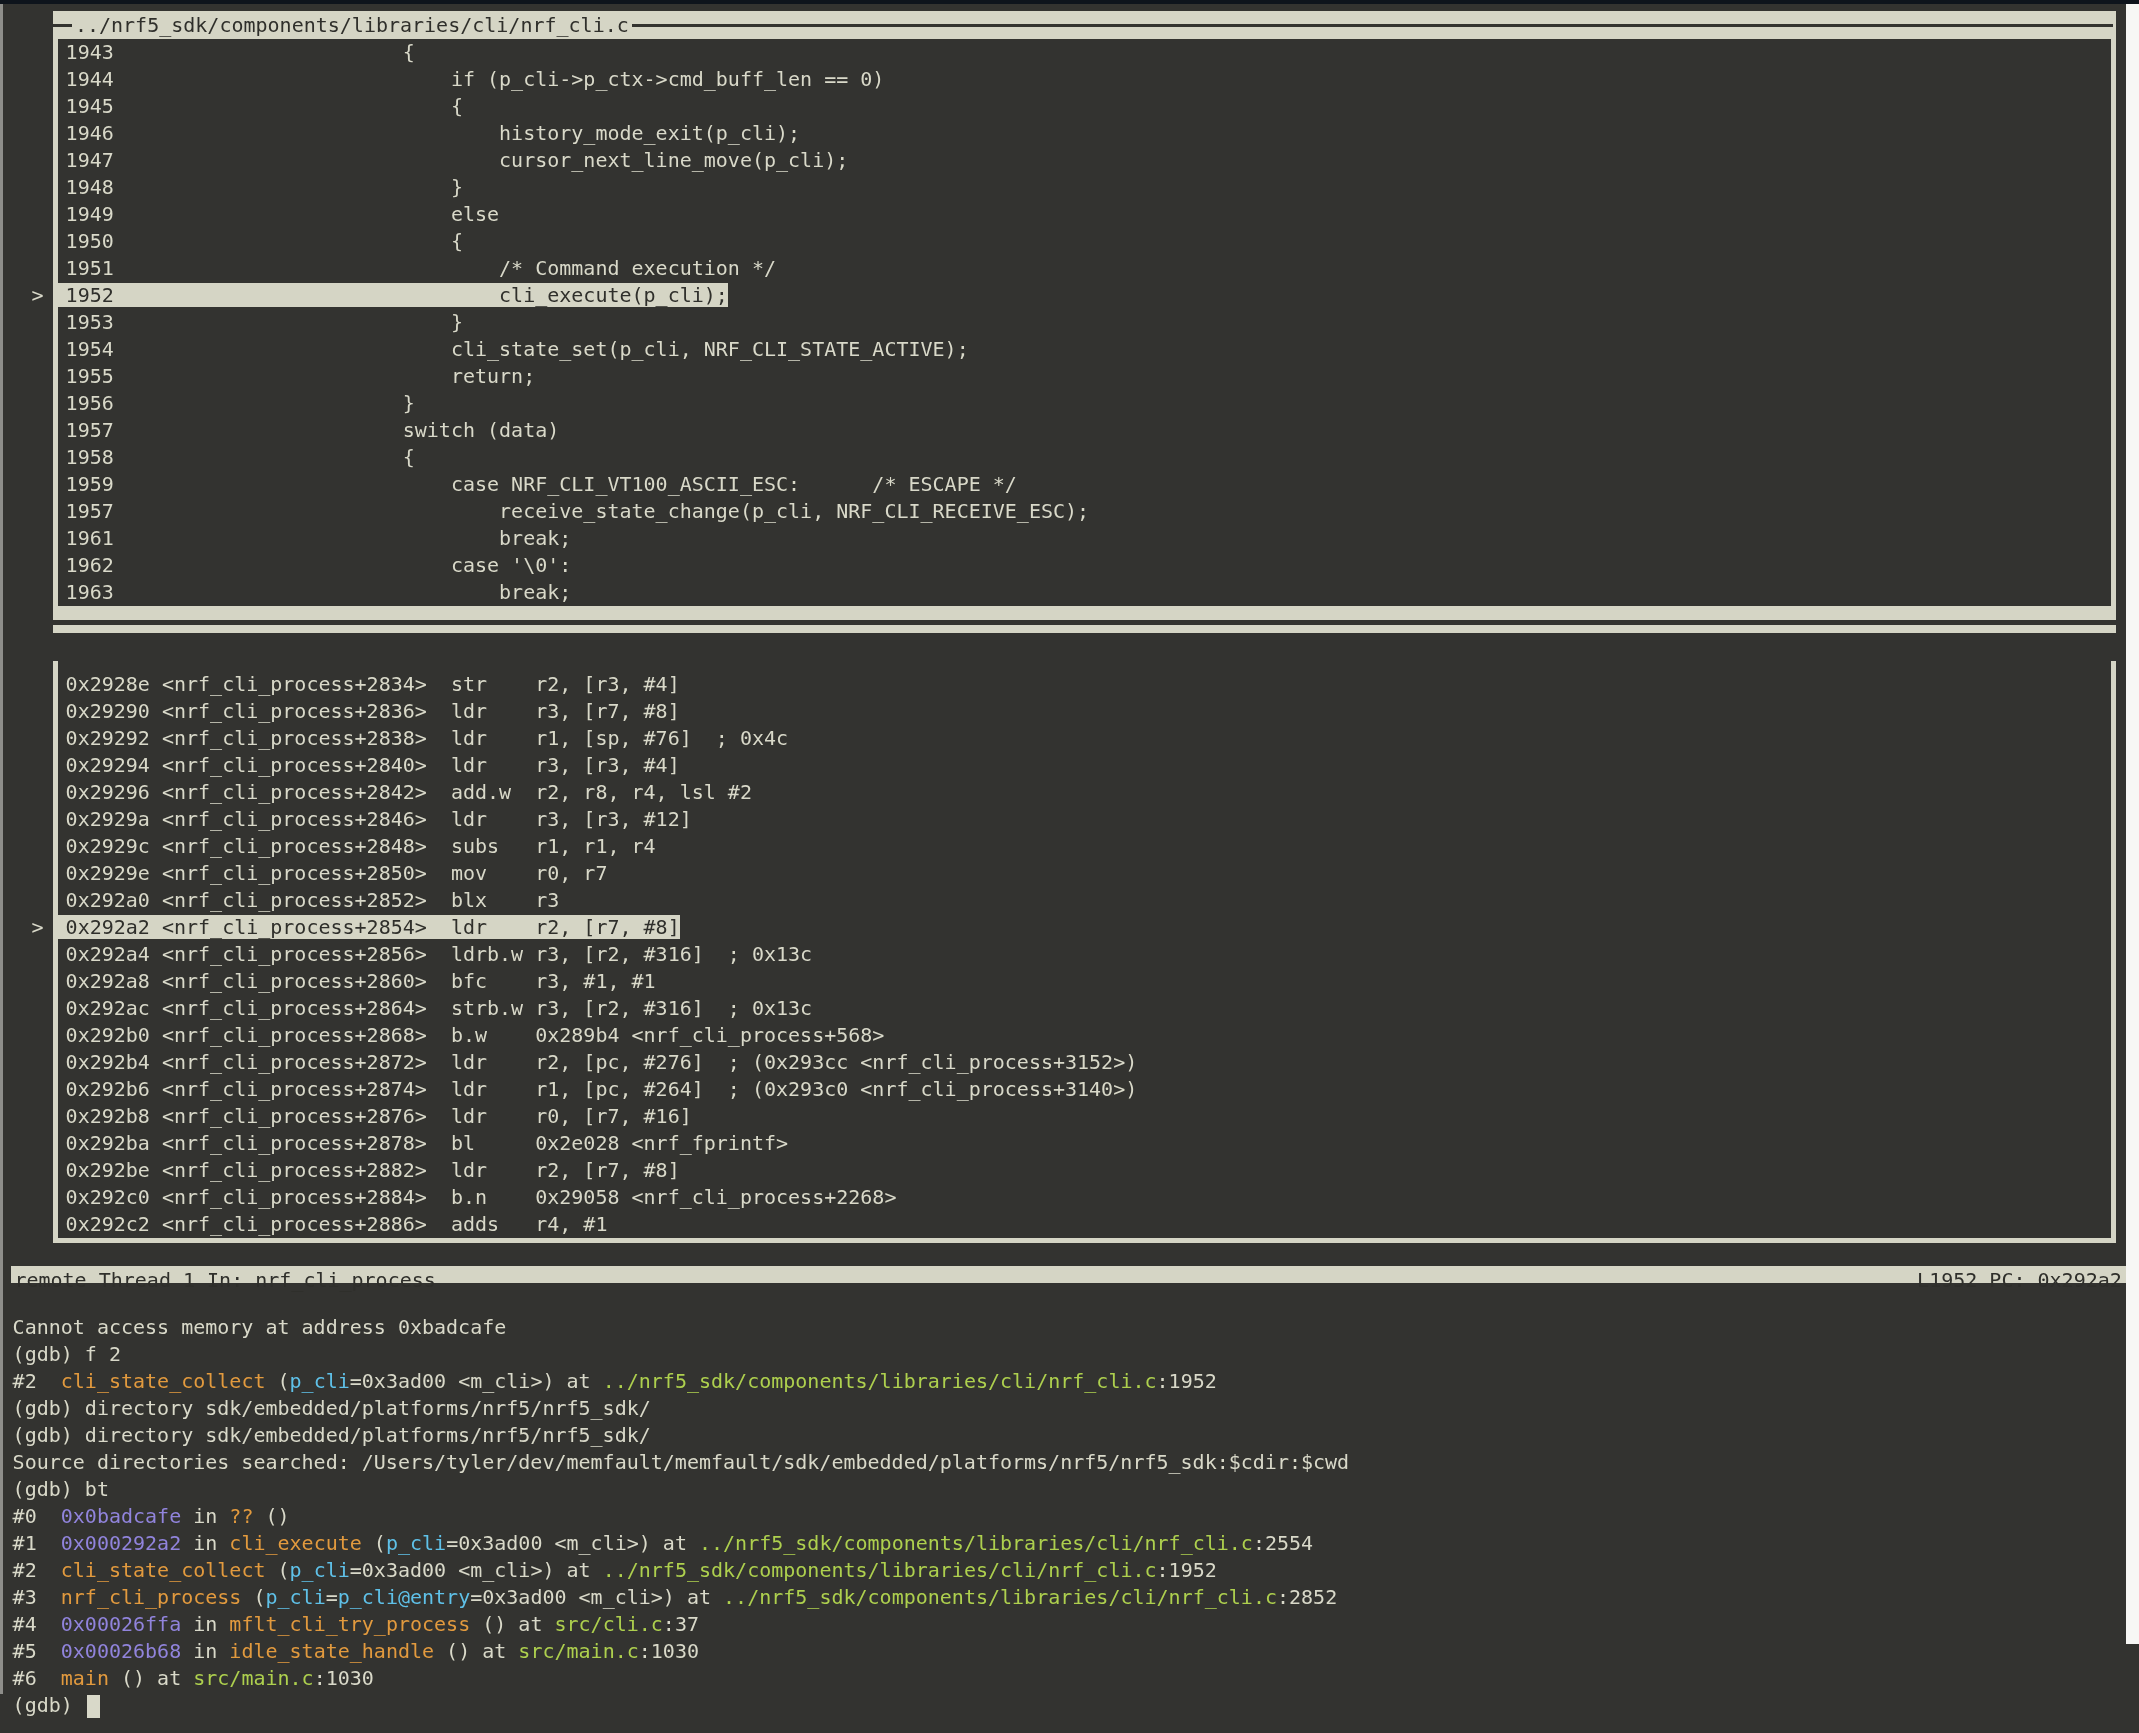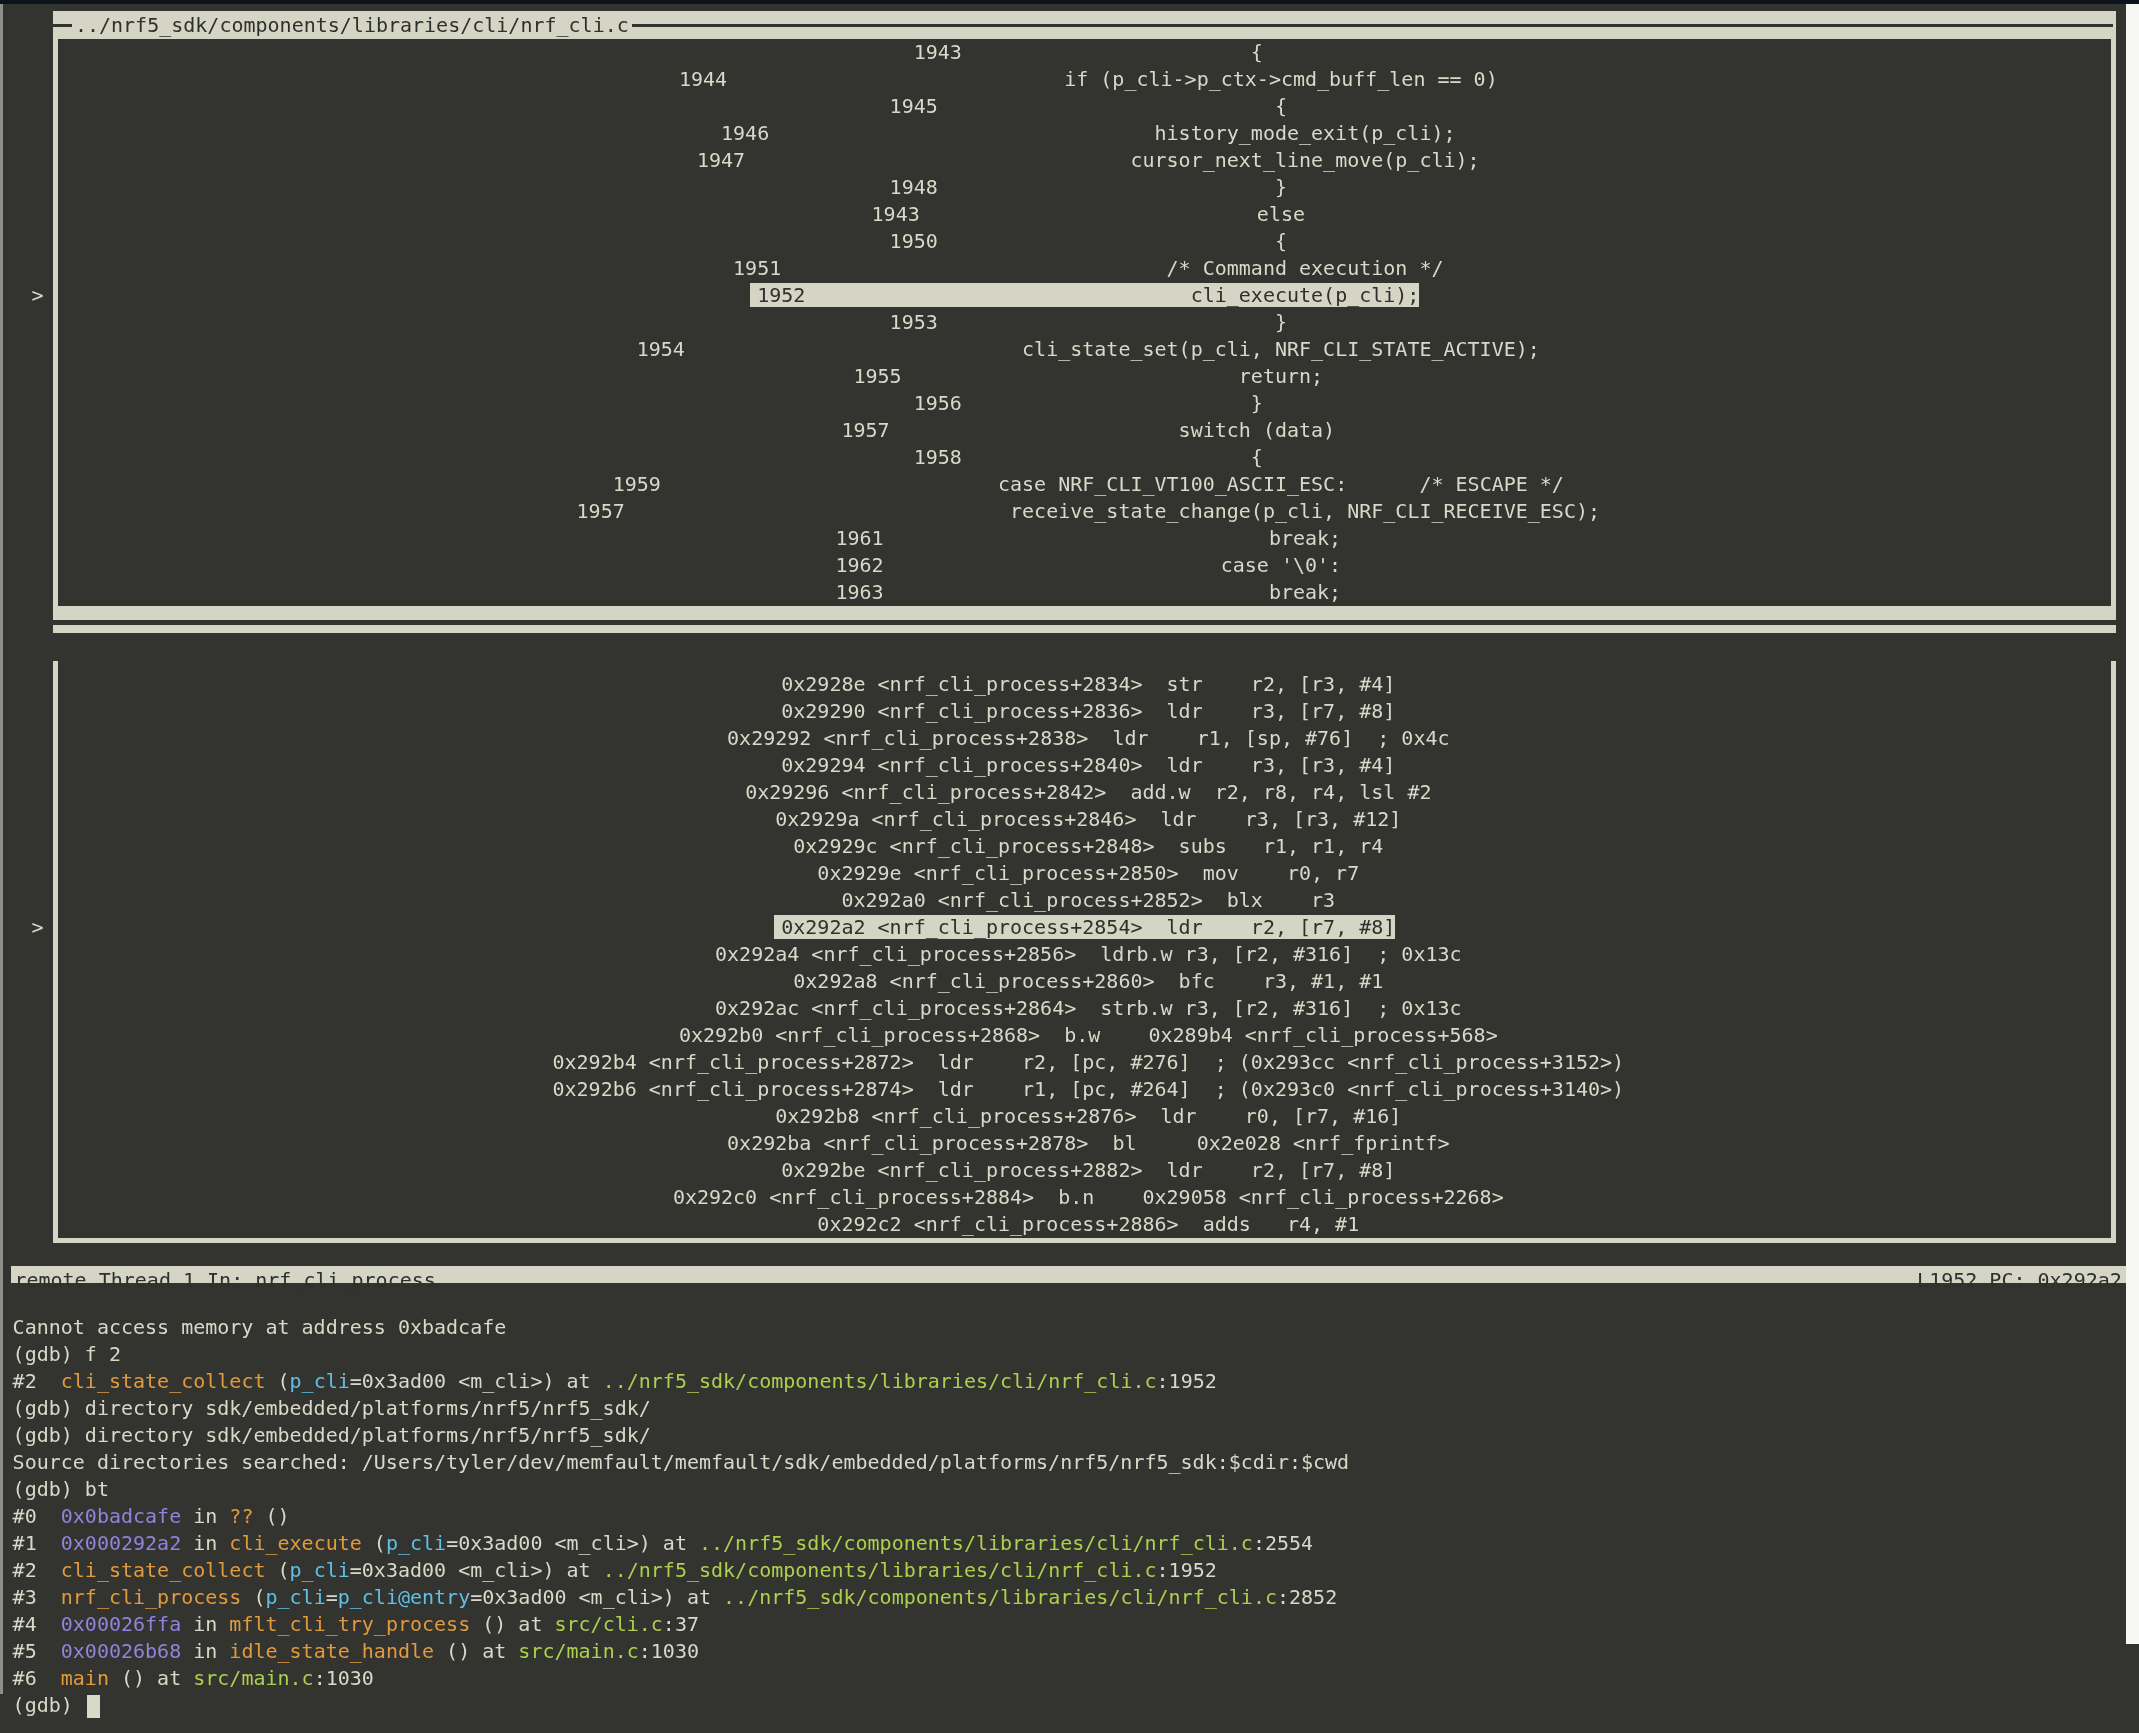--- a/index.html
+++ b/index.html
@@ -45,21 +45,20 @@
   .pane-top .stub{width:19px;height:2.9px;background:#33332f;}
   .pane-top .pane-title{
     color:#2f2f2b;white-space:pre;padding:0 2.9px;line-height:28px;
   }
   .pane-top .fill{flex:1;height:2.9px;background:#33332f;margin-right:2.9px;}
   .pane-body{
     border-left:5.7px solid #d5d5c5;
     border-right:5.7px solid #d5d5c5;
     padding-left:7.6px;
     line-height:27px;
-    text-align:center;
   }
   .pane-body.pad-top{padding-top:9.6px;margin-top:28px;}
   .trow{height:27px;white-space:pre;position:relative;}
   .trow .hl{background:#d5d5c5;color:#2f2f2b;margin-left:-7.6px;padding-left:7.6px;}
   .mark{position:absolute;left:-34px;color:#d9d9c9;}
   .src-bottom{
     height:19px;margin:0 23px 0 50px;
     background:linear-gradient(to bottom,#d5d5c5 0,#d5d5c5 14.3px,#33332f 14.3px,#33332f 19px);
   }
   .asm-topline{height:7.6px;margin:0 23px 0 50px;background:#d5d5c5;}
@@ -99,21 +98,21 @@
         <span class="pane-title">../nrf5_sdk/components/libraries/cli/nrf_cli.c</span>
         <span class="fill"></span>
       </div>
       <div class="pane-body">
           <div class="trow"><span>1943                        {</span></div>
           <div class="trow"><span>1944                            if (p_cli-&gt;p_ctx-&gt;cmd_buff_len == 0)</span></div>
           <div class="trow"><span>1945                            {</span></div>
           <div class="trow"><span>1946                                history_mode_exit(p_cli);</span></div>
           <div class="trow"><span>1947                                cursor_next_line_move(p_cli);</span></div>
           <div class="trow"><span>1948                            }</span></div>
-          <div class="trow"><span>1943                            else</span></div>
+          <div class="trow"><span>1949                            else</span></div>
           <div class="trow"><span>1950                            {</span></div>
           <div class="trow"><span>1951                                /* Command execution */</span></div>
           <div class="trow"><span class="mark">&gt;</span><span class="hl">1952                                cli_execute(p_cli);</span></div>
           <div class="trow"><span>1953                            }</span></div>
           <div class="trow"><span>1954                            cli_state_set(p_cli, NRF_CLI_STATE_ACTIVE);</span></div>
           <div class="trow"><span>1955                            return;</span></div>
           <div class="trow"><span>1956                        }</span></div>
           <div class="trow"><span>1957                        switch (data)</span></div>
           <div class="trow"><span>1958                        {</span></div>
           <div class="trow"><span>1959                            case NRF_CLI_VT100_ASCII_ESC:      /* ESCAPE */</span></div>

